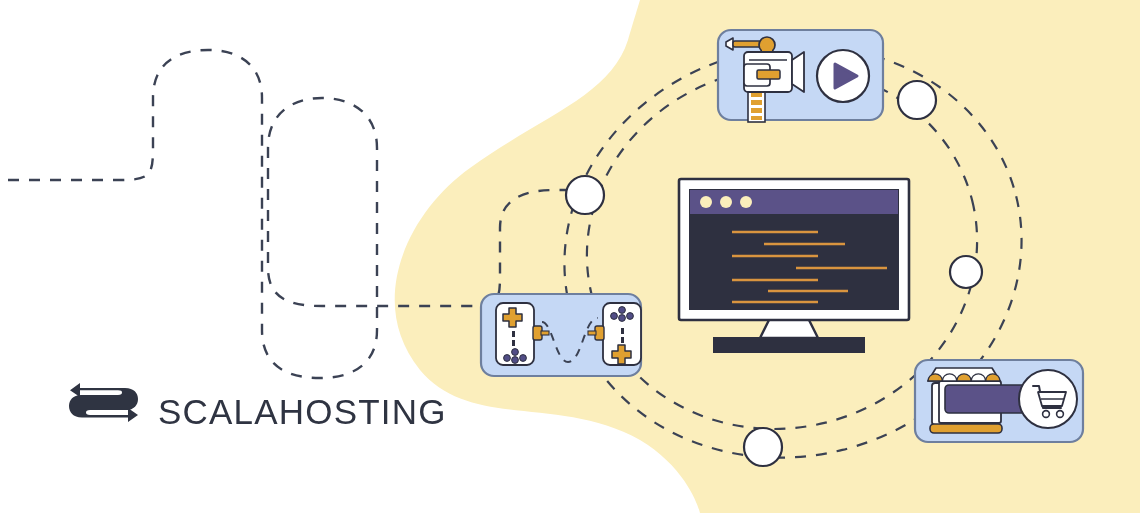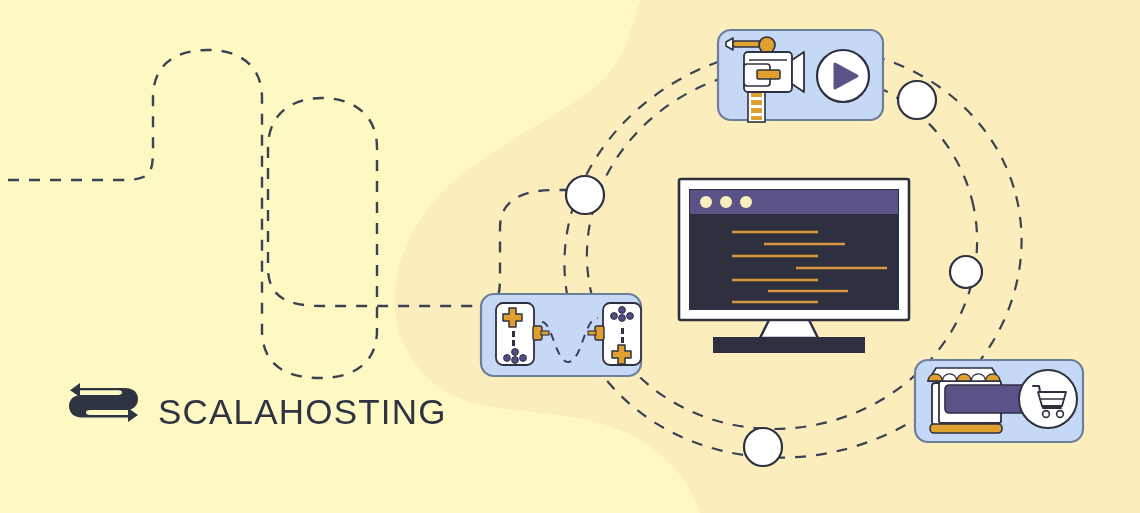--- a/index.html
+++ b/index.html
@@ -1,21 +1,21 @@
 <!DOCTYPE html>
 <html><head>
 <meta charset="utf-8">
 <style>
   html,body{margin:0;padding:0;}
   body{
     width:1140px;height:513px;overflow:hidden;
     font-family:"Liberation Sans", sans-serif;
     background:#cfdef7;
   }
-  #stage{position:relative;width:1140px;height:513px;overflow:hidden;background:#fef9c3;}
+  #stage{position:relative;width:1140px;height:513px;overflow:hidden;background:#ffffff;}
   #stage svg.layer{position:absolute;left:0;top:0;width:1140px;height:513px;}
   .brand{
     position:absolute;left:68px;top:382px;
     display:flex;align-items:center;gap:18px;
   }
   .brand-mark{width:72px;height:58px;display:block;}
   .brand-name{
     font-size:35px;letter-spacing:1.2px;color:#2f3442;
     font-family:"Liberation Sans", sans-serif;font-weight:400;
     white-space:nowrap;line-height:1;

